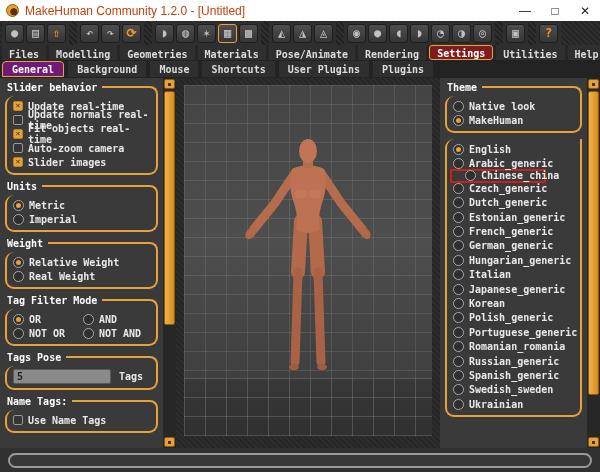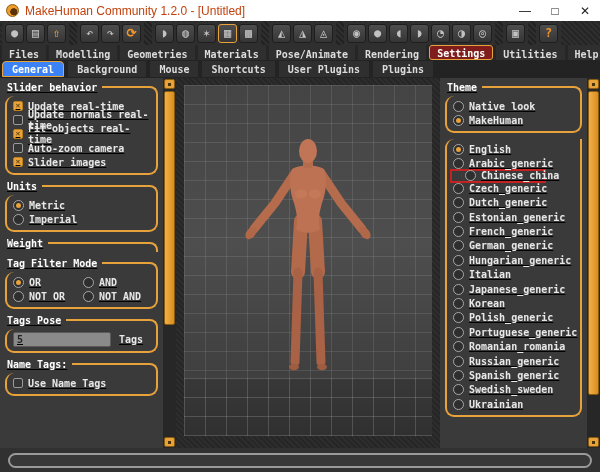--- a/index.html
+++ b/index.html
@@ -32,24 +32,24 @@
   .tool.accent .tool-glyph{color:var(--accent2); font-weight:bold;}
 
   
   .tabbar{height:15px; flex:0 0 auto; background:var(--tabbg); display:flex; align-items:stretch; gap:3px; padding:0 2px;}
   .tab{display:flex; align-items:flex-end; padding:0 7px; background:#2f2f2f; color:#dcdcdc;
        font:bold 10px var(--mono); white-space:nowrap;}
   .tab.active{border:1px solid var(--accent); border-radius:3px; background:#7f1d1d; color:#fff;}
   .subtabbar{height:18px; flex:0 0 auto; background:#232323; display:flex; align-items:stretch; gap:4px; padding:1px 2px;}
   .subtab{display:flex; align-items:center; padding:0 9px; background:#2f2f2f; color:#dcdcdc;
           font:bold 10px var(--mono); white-space:nowrap;}
-  .subtab.active{border:1px solid var(--accent); border-radius:4px 4px 0 0; background:#3b82f6; color:#fff;justify-content:center;}
+  .subtab.active{border:1px solid var(--accent); border-radius:4px 4px 0 0; background:#701a75; color:#fff;justify-content:center;}
 
   
-  .content{flex:1 1 auto; display:flex; overflow:hidden; background:var(--bg);text-decoration:underline;}
+  .content{flex:1 1 auto; display:flex; overflow:hidden; background:var(--bg);}
   .side-panel{background:var(--panel); overflow:hidden; padding:4px 5px 0 5px;}
   .left-panel{width:163px; flex:0 0 auto;}
   .right-panel{width:147px; flex:0 0 auto;}
 
   .group{margin-bottom:6px;}
   .group-title{display:flex; color:#fff; font:bold 10px var(--mono); padding-left:2px; letter-spacing:0;}
   .group-title::after{content:""; flex:1; margin-left:5px; margin-top:4px; height:8px;
       border-top:2px solid var(--accent); border-right:2px solid var(--accent); border-top-right-radius:8px;}
   .group-box{border:2px solid var(--accent); border-top:none; border-radius:0 0 9px 9px;
       border-top-left-radius:9px; margin-top:0px; padding:3px 3px 4px 6px;}
@@ -353,20 +353,35 @@
                 <span class="dot"></span>
               </span>
     <span>Imperial</span>
   </div>
 </div>
       </div>
       <div class="group">
         <div class="group-title">
             <span>Weight</span>
           </div>
+        <div class="group-box">
+  <div class="row selected">
+    <span class="radio">
+                <span class="dot"></span>
+              </span>
+    <span>Relative Weight</span>
+  </div>
+
+  <div class="row">
+    <span class="radio">
+                <span class="dot"></span>
+              </span>
+    <span>Real Weight</span>
+  </div>
+</div>
       </div>
       <div class="group">
         <div class="group-title">
             <span>Tag Filter Mode</span>
           </div>
         <div class="group-box two-col">
   <div class="row selected">
     <span class="radio">
                 <span class="dot"></span>
               </span>

